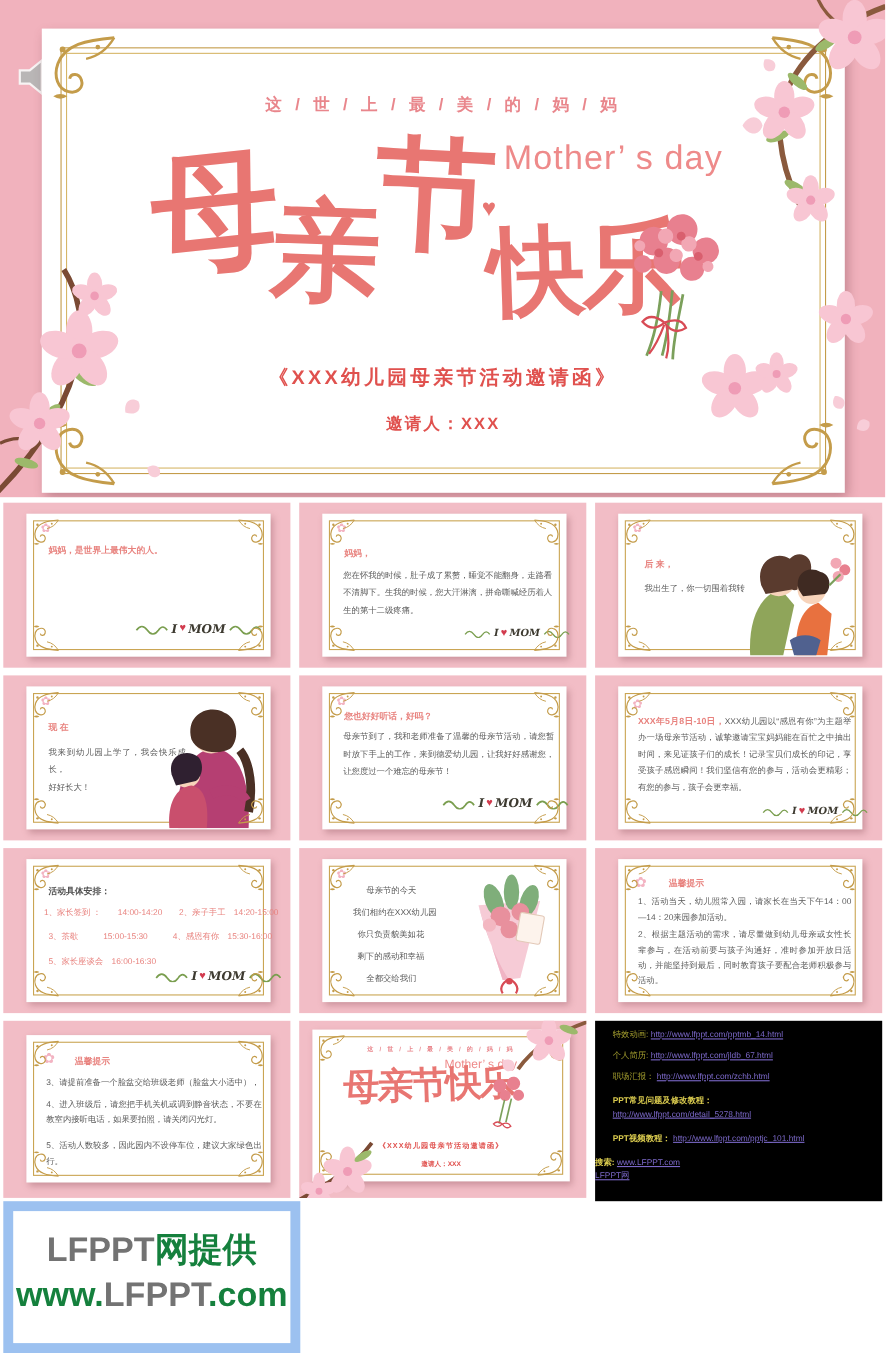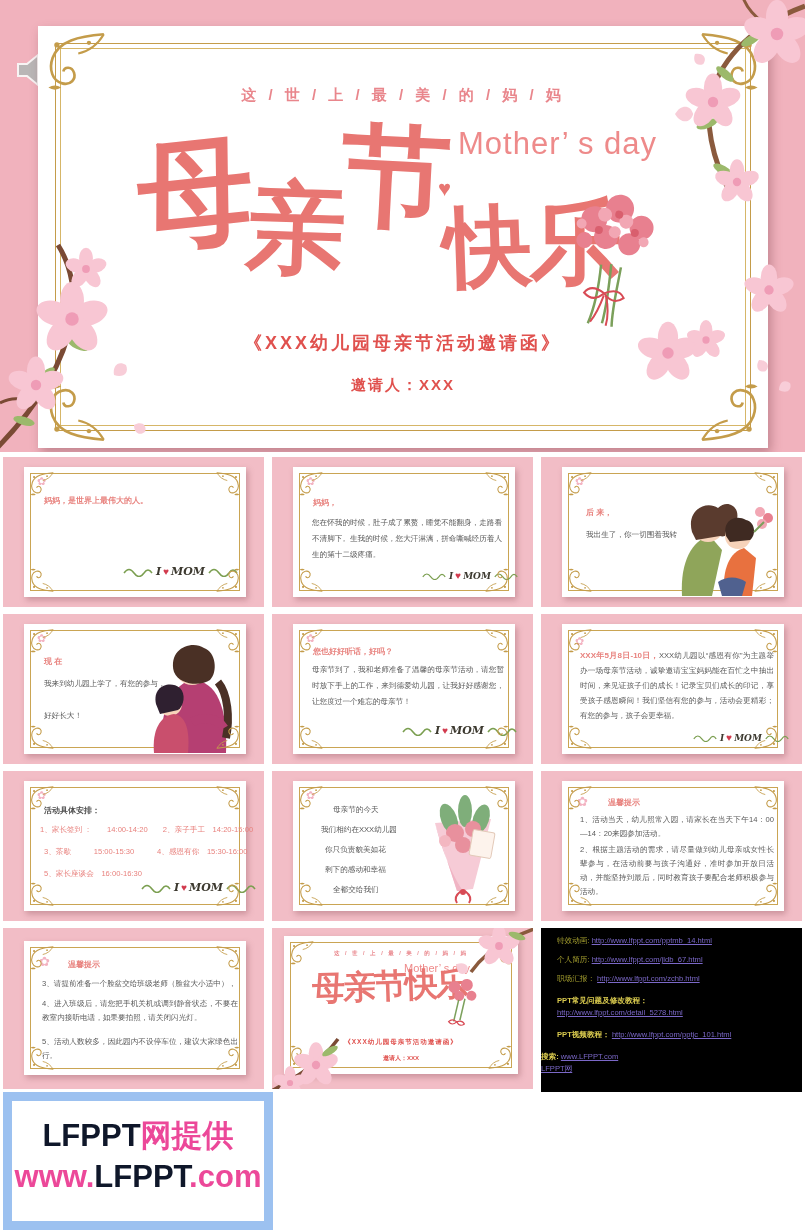--- a/index.html
+++ b/index.html
@@ -70,21 +70,21 @@
   .bline{position:absolute;left:16px;font-size:7.6px;white-space:nowrap;}
   .blabel{color:#a7a12f;}
   .blabel2{color:#d9ca4e;font-weight:bold;}
   .blink{color:#7b68c8;text-decoration:underline;}
   .bcenter{left:0;width:100%;text-align:left;}
 
   
   .lf-box{position:absolute;left:3px;top:1092px;width:270px;height:138px;background:#fff;
           border:9px solid #9cc1f0;box-sizing:border-box;text-align:center;padding-top:14px;}
   .lf-line{font-weight:bold;font-size:31px;line-height:41px;letter-spacing:0;}
-  .red{color:#0f172a;} .blk{color:#ec4899;}
+  .red{color:#737373;} .blk{color:#15803d;}
 
   .illu{position:absolute;}
   .deco{position:absolute;pointer-events:none;}
 </style>
 </head>
 <body>
 
 <div id="app">
 
   <div class="header">
@@ -394,21 +394,21 @@
           </svg>
         </div>
       </div>
   </div>
 
   <div class="cell" style="left:3px;top:614px;height:150px;">
     <div class="tcard">
       <div class="tframe"></div>
       <span class="fdot" style="left:13px;top:9px;">✿</span>
       <div class="h-pink" style="left:20px;top:32px;">现  在</div>
-      <div class="body-t" style="left:20px;top:52px;width:125px;">我来到幼儿园上学了，有您的参与，</div>
+      <div class="body-t" style="left:20px;top:52px;width:125px;">我来到幼儿园上学了，我会快乐成长，</div>
       <div class="body-t" style="left:20px;top:84px;width:125px;">好好长大！</div>
       <svg class="illu" style="left:108px;top:14px;width:112px;height:115px;" viewBox="0 0 112 115">
         <path d="M30 115 C26 70 42 44 62 42 C84 44 96 68 94 115 Z" fill="#b53f72"></path>
         <circle cx="60" cy="30" r="17" fill="#f7d3ba"></circle>
         <path d="M42 34 C36 10 60 2 72 10 C84 14 86 34 78 42 C70 48 48 48 42 34 Z" fill="#4a3025"></path>
         <path d="M86 44 C96 56 98 80 94 100" stroke="#4a3025" stroke-width="8" fill="none"></path>
         <circle cx="38" cy="66" r="12" fill="#f7d3ba"></circle>
         <path d="M24 66 C20 48 38 42 48 50 C54 56 52 68 46 72 L28 76 Z" fill="#2f2030"></path>
         <path d="M22 115 C20 92 28 78 42 76 C54 78 58 92 56 115 Z" fill="#c94f6d"></path>
         <path d="M60 84 C72 78 86 80 92 90" stroke="#b53f72" stroke-width="9" fill="none"></path>

